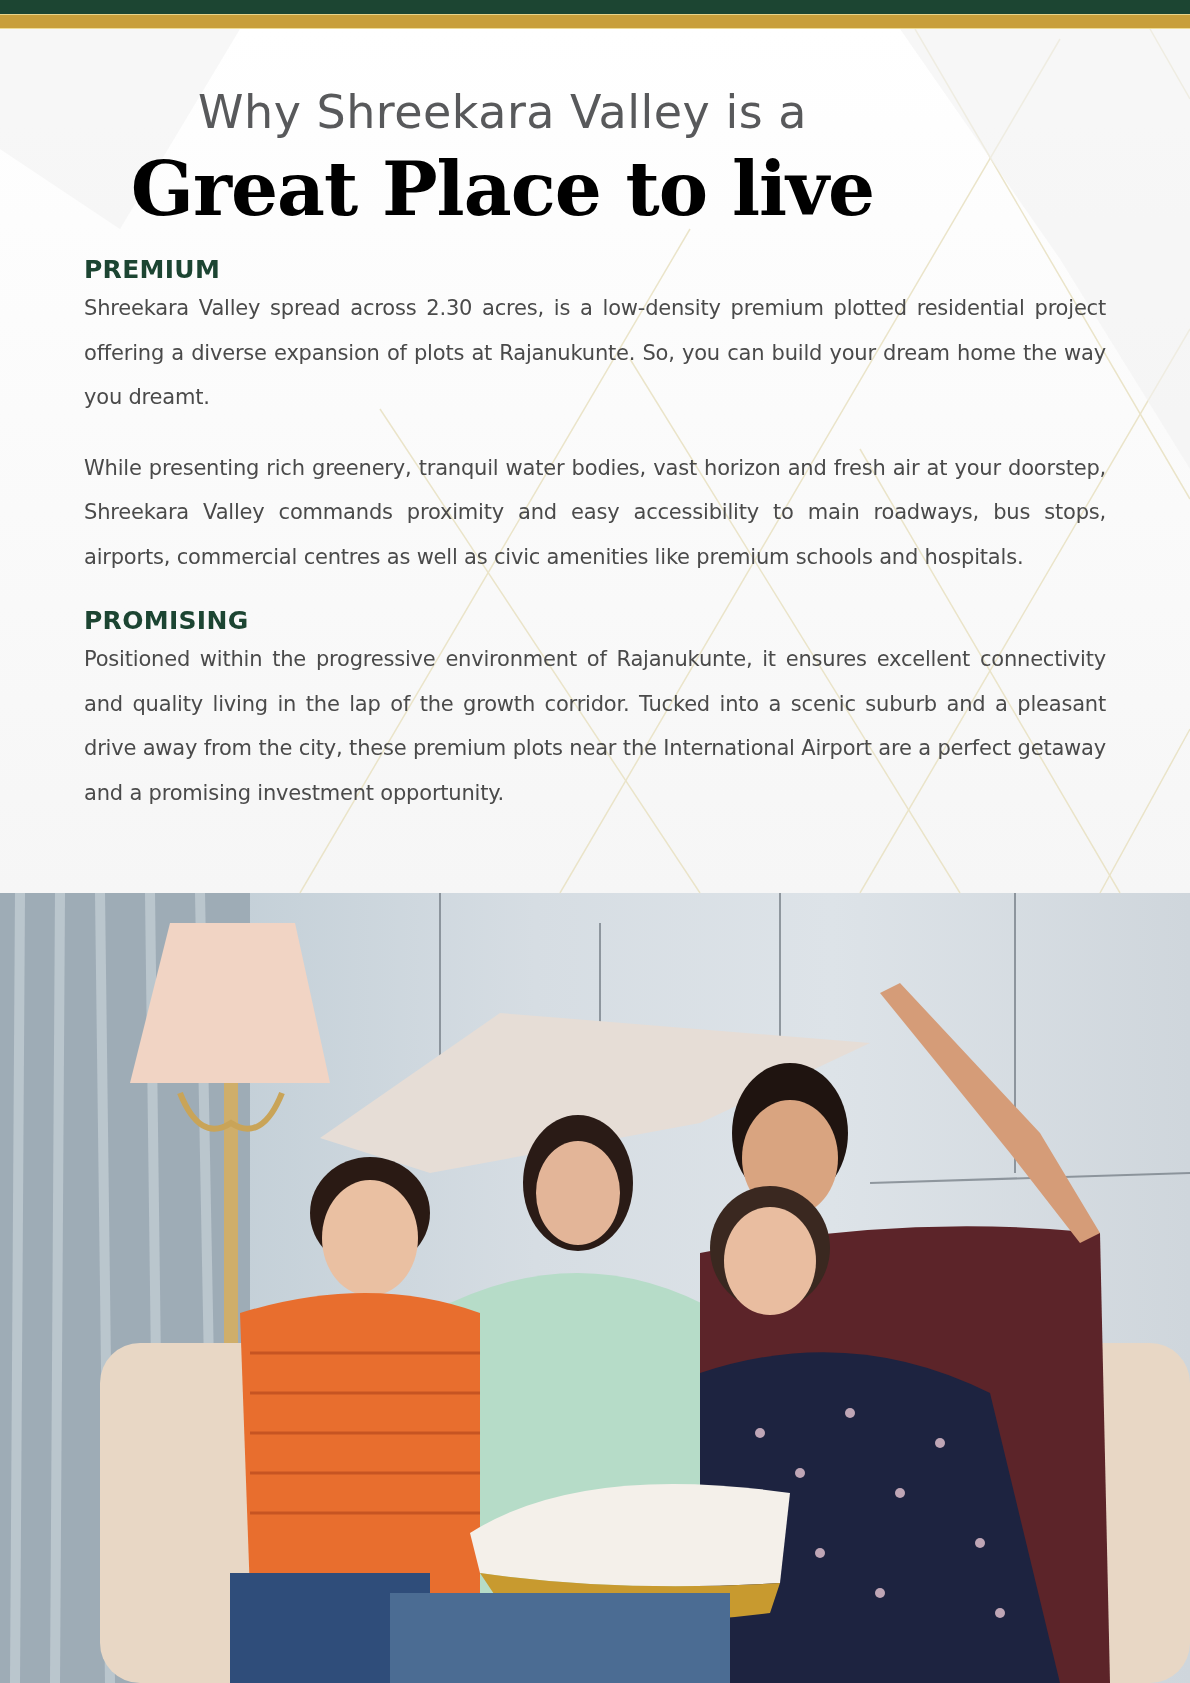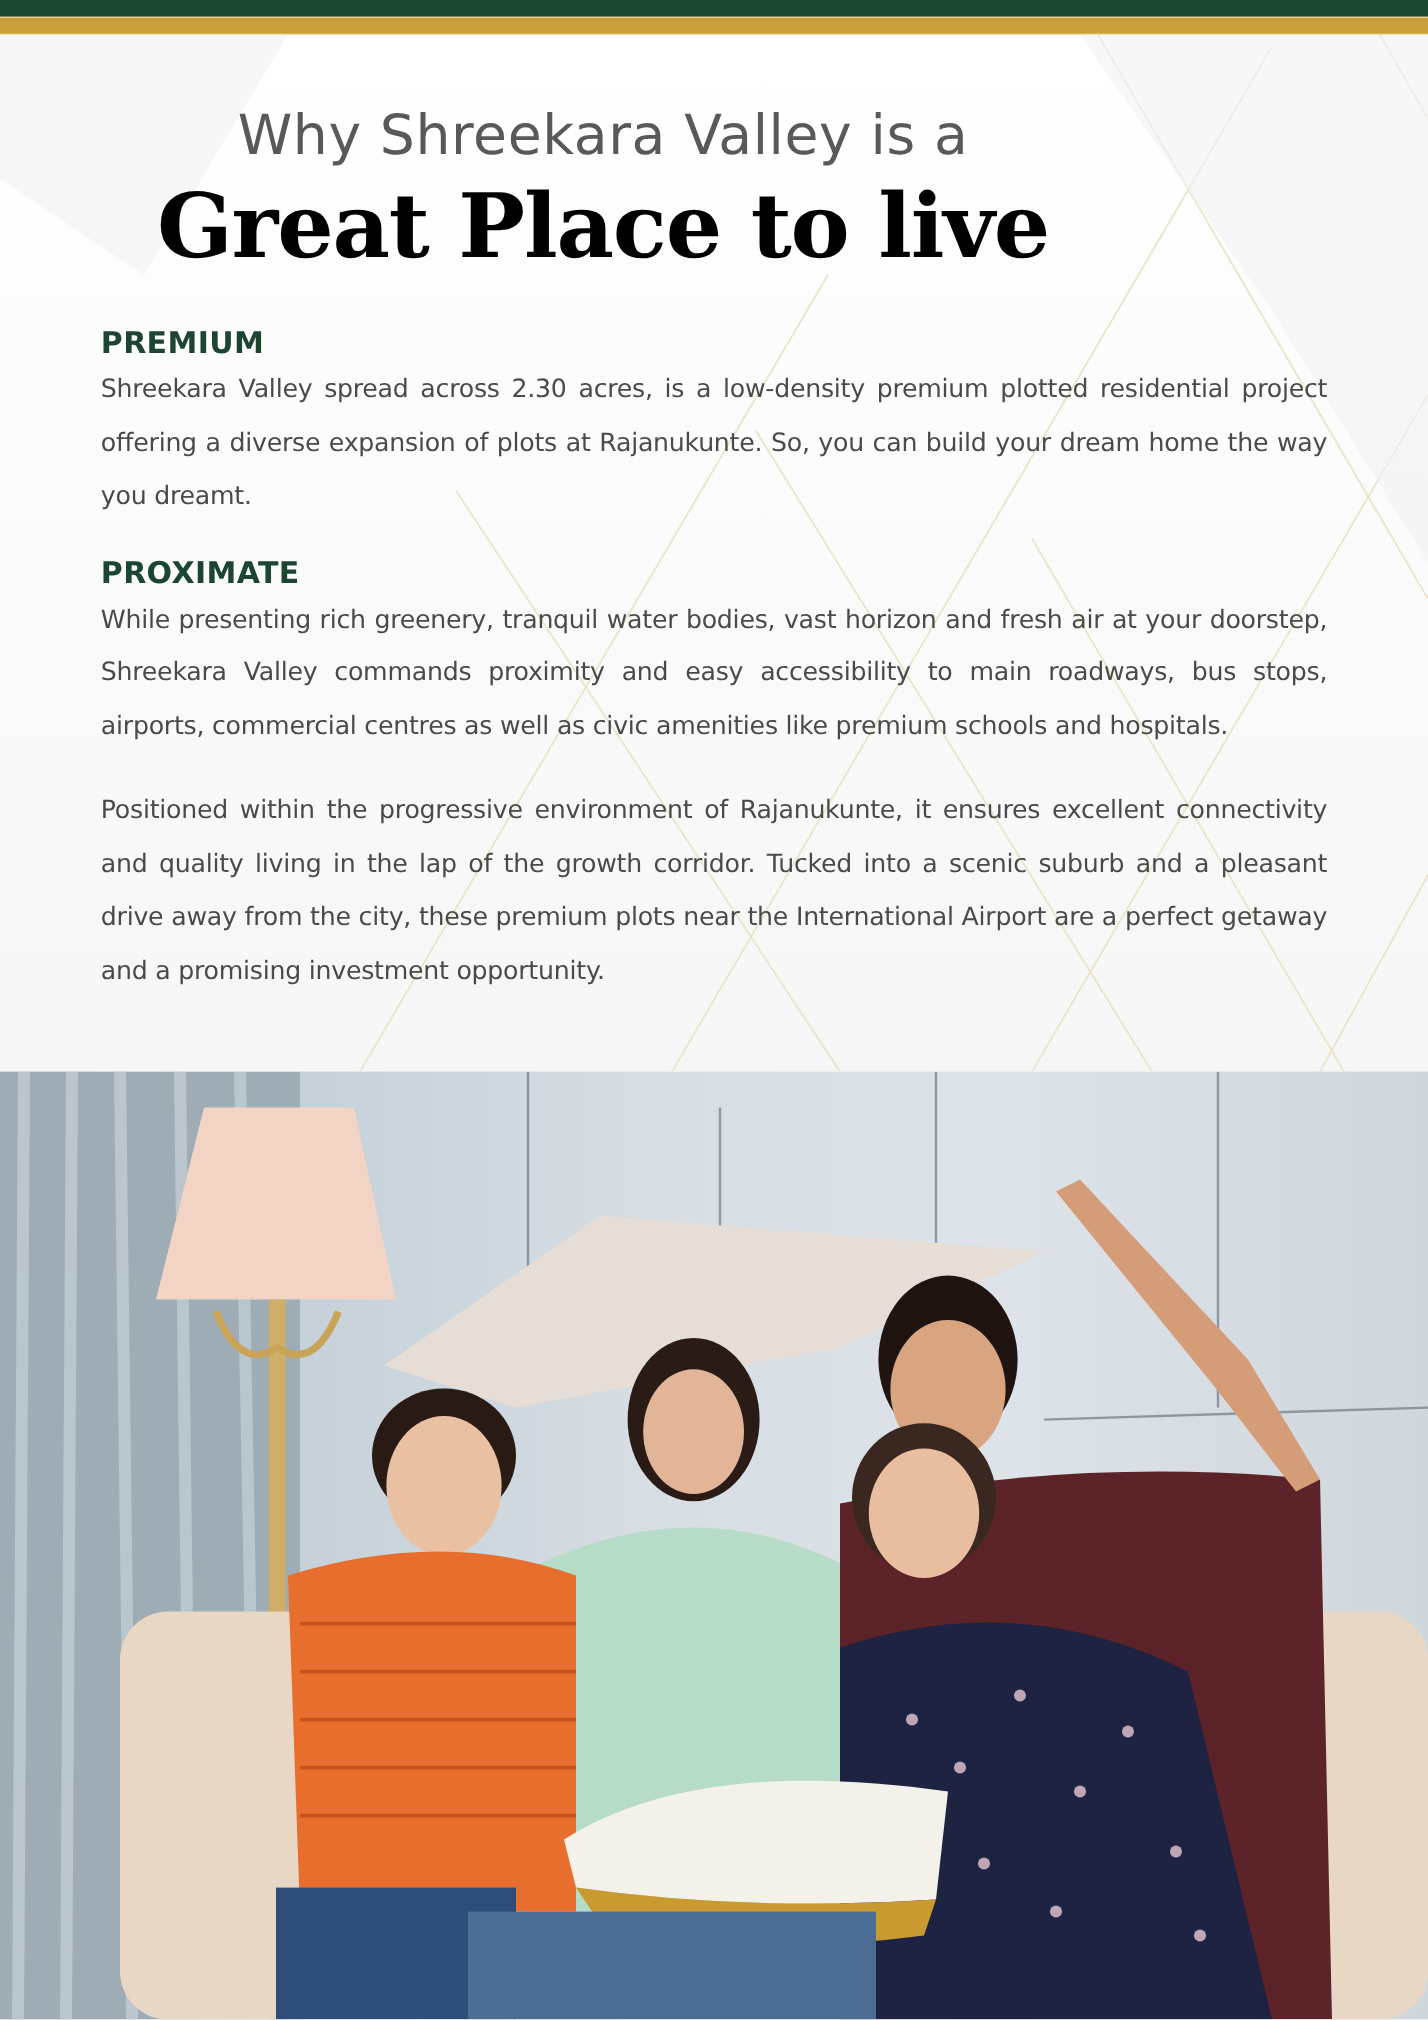--- a/index.html
+++ b/index.html
@@ -50,21 +50,20 @@
       position: absolute; left: 84px; top: 254px; width: 1022px;
     }
     .section { margin-bottom: 26px; }
     .section-title {
       font-family: "DejaVu Sans", sans-serif;
       font-weight: bold;
       font-size: 25px;
       color: #1c4532;
       line-height: 32px;
       letter-spacing: 0.3px;
-      margin-top: 16px;
     }
     .section-body {
       font-family: "DejaVu Sans", sans-serif;
       font-size: 21px;
       color: #4a4a4a;
       line-height: 44.5px;
       text-align: justify;
       margin: 0;
       letter-spacing: -0.2px;
     }
@@ -191,19 +190,19 @@
     <rect x="390" y="700" width="340" height="90" fill="#4b6c93"></rect>
   </svg>
 </div>
 
 <div class="content">
   <div class="section">
     <div class="section-title">PREMIUM</div>
     <p class="section-body">Shreekara Valley spread across 2.30 acres, is a low-density premium plotted residential project offering a diverse expansion of plots at Rajanukunte. So, you can build your dream home the way you dreamt.</p>
   </div>
   <div class="section">
-    <div class="section-title">PROXIMATE</div>
     <p class="section-body">While presenting rich greenery, tranquil water bodies, vast horizon and fresh air at your doorstep, Shreekara Valley commands proximity and easy accessibility to main roadways, bus stops, airports, commercial centres as well as civic amenities like premium schools and hospitals.</p>
   </div>
   <div class="section">
+    <div class="section-title">PROMISING</div>
     <p class="section-body">Positioned within the progressive environment of Rajanukunte, it ensures excellent connectivity and quality living in the lap of the growth corridor. Tucked into a scenic suburb and a pleasant drive away from the city,  these premium plots near the International Airport are a perfect getaway and a promising investment opportunity.</p>
   </div>
 </div>
 
 </body></html>

